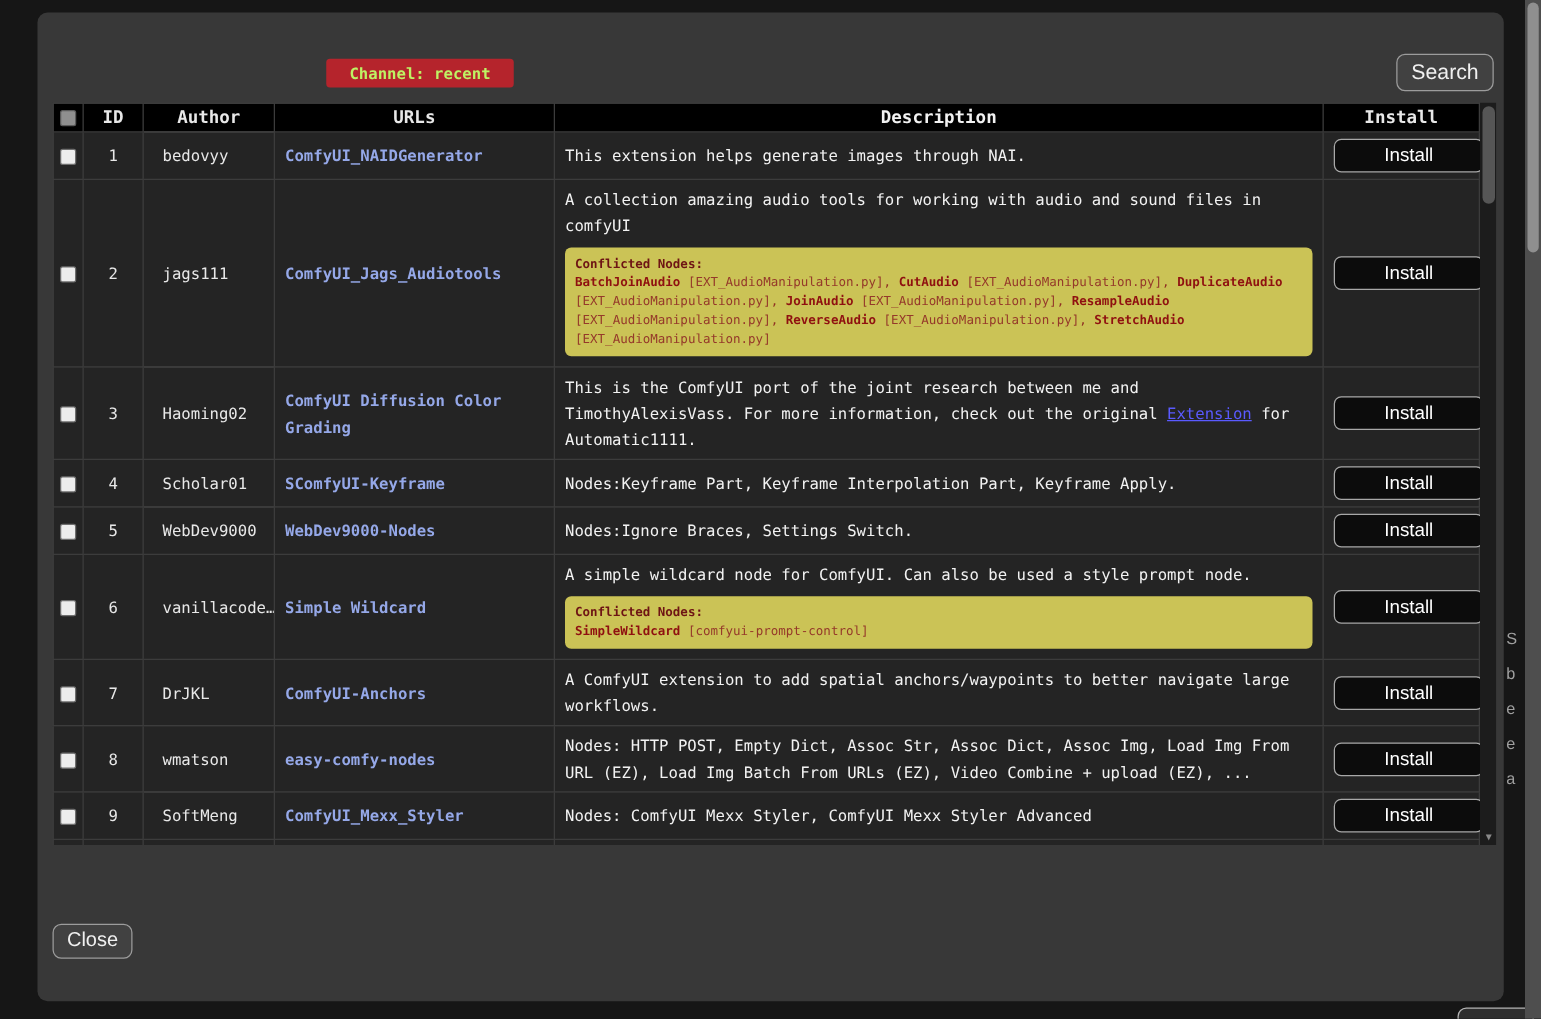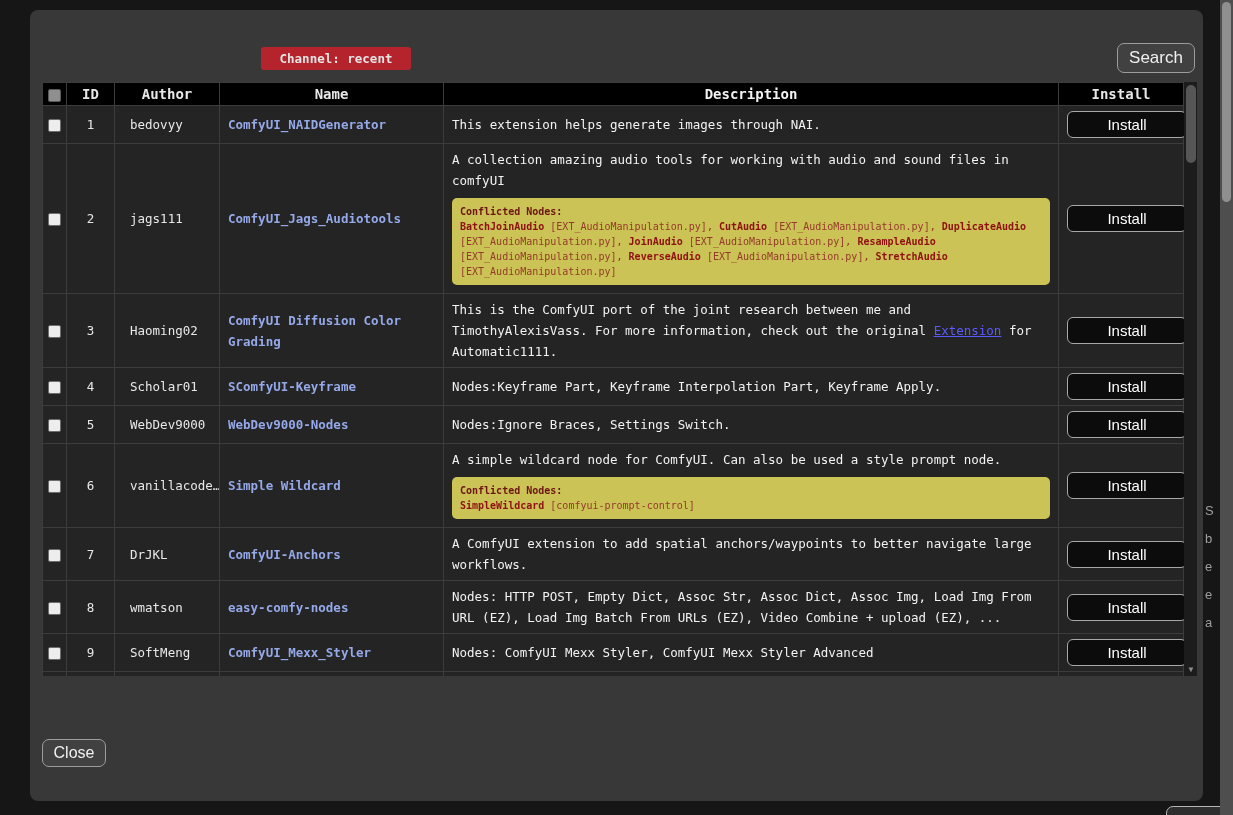--- a/index.html
+++ b/index.html
@@ -9,21 +9,21 @@
 
   
   .modal { position:absolute; left:30px; top:10px; width:1173px; height:791px;
            background:#383838; border-radius:8px; }
 
   
   .filter-select { position:absolute; left:17px; top:37px; width:196px; height:24px;
                    background:#ffffff; color:#000; border:1px solid #b5b5b5; border-radius:4px;
                    font:13px "Liberation Sans", sans-serif; padding:0 4px; }
   .channel-badge { position:absolute; left:231px; top:37px; width:150px; height:23px;
-                   background:var(--accent-red); color:#e5e5e5; border-radius:3px;
+                   background:var(--accent-red); color:#bef264; border-radius:3px;
                    display:flex; align-items:center; justify-content:center;
                    font:bold 12.5px "DejaVu Sans Mono", monospace;text-align:center; }
   .search-input { position:absolute; left:875px; top:36px; width:200px; height:25px;
                   background:#2f2f2f; color:#ddd; border:1px solid #8a8a8a; border-radius:2px;
                   font:13px "Liberation Sans", sans-serif; padding:0 7px; }
   .search-input::placeholder { color:#9a9a9a; }
   .search-btn { position:absolute; left:1087px; top:33px; width:78px; height:30px;
                 background:#414141; color:#f0f0f0; border:1px solid #9c9c9c; border-radius:7px;
                 font:17px "Liberation Sans", sans-serif; cursor:pointer; }
 
@@ -99,21 +99,21 @@
     <button class="search-btn">Search</button>
 
     <div class="table-wrap">
       <div class="tbl">
         <div class="tr thead">
           <div class="td col-cb">
             <input type="checkbox" class="cb header-cb" style="">
           </div>
           <div class="td col-id">ID</div>
           <div class="td col-author" style="text-align:center;white-space:normal">Author</div>
-          <div class="td col-name" style="text-align:center">Name</div>
+          <div class="td col-name" style="text-align:center">URLs</div>
           <div class="td col-desc" style="text-align:center">Description</div>
           <div class="td col-install">Install</div>
         </div>
 
       <div class="tr">
     <div class="td col-cb">
       <input type="checkbox" class="cb" style="">
     </div>
     <div class="td col-id">1</div>
     <div class="td col-author">bedovyy</div>

